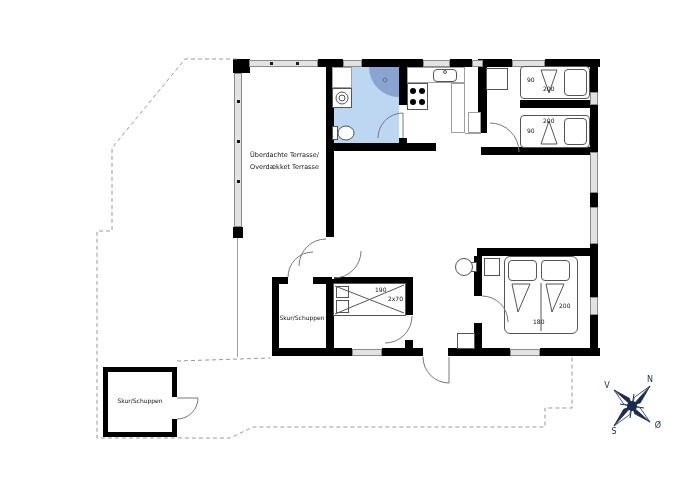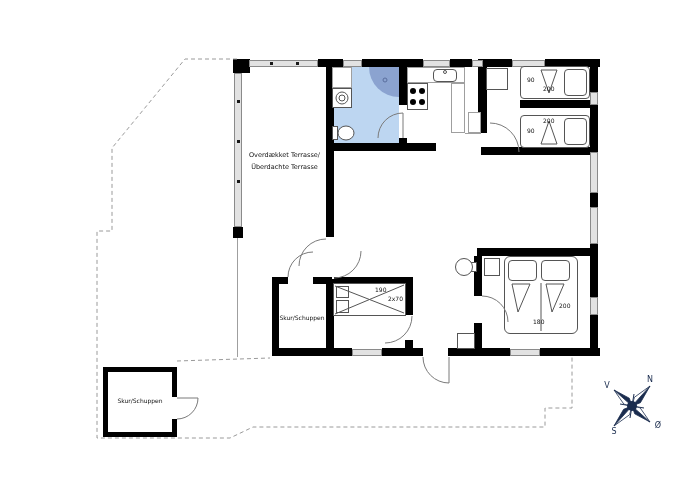--- a/index.html
+++ b/index.html
@@ -181,22 +181,22 @@
       <circle cx="632" cy="406" r="5" fill="var(--compass,#1a2c4e)"></circle>
       <g font-size="8" fill="var(--compass,#1a2c4e)" text-anchor="middle" font-family="DejaVu Sans, sans-serif">
         <text x="650" y="382">N</text>
         <text x="607" y="388">V</text>
         <text x="614" y="434">S</text>
         <text x="658" y="428">Ø</text>
       </g>
     </g>
   </svg>
 
-  <div class="lbl" style="left:237px;top:150px;width:95px;">Overdækket Terrasse/</div>
-  <div class="lbl" style="left:237px;top:162px;width:95px;">Überdachte Terrasse</div>
+  <div class="lbl" style="left:237px;top:150px;width:95px;">Überdachte Terrasse/</div>
+  <div class="lbl" style="left:237px;top:162px;width:95px;">Overdækket Terrasse</div>
   <div class="lbl" style="left:272px;top:312px;width:60px;font-size:6px;">Skur/Schuppen</div>
   <div class="lbl" style="left:108px;top:395px;width:64px;font-size:6px;">Skur/Schuppen</div>
 
   <div class="dim" style="left:527px;top:76px;">90</div>
   <div class="dim" style="left:543px;top:85px;">200</div>
   <div class="dim" style="left:543px;top:117px;">200</div>
   <div class="dim" style="left:527px;top:127px;">90</div>
   <div class="dim" style="left:375px;top:286px;">190</div>
   <div class="dim" style="left:388px;top:295px;">2x70</div>
   <div class="dim" style="left:559px;top:302px;">200</div>

